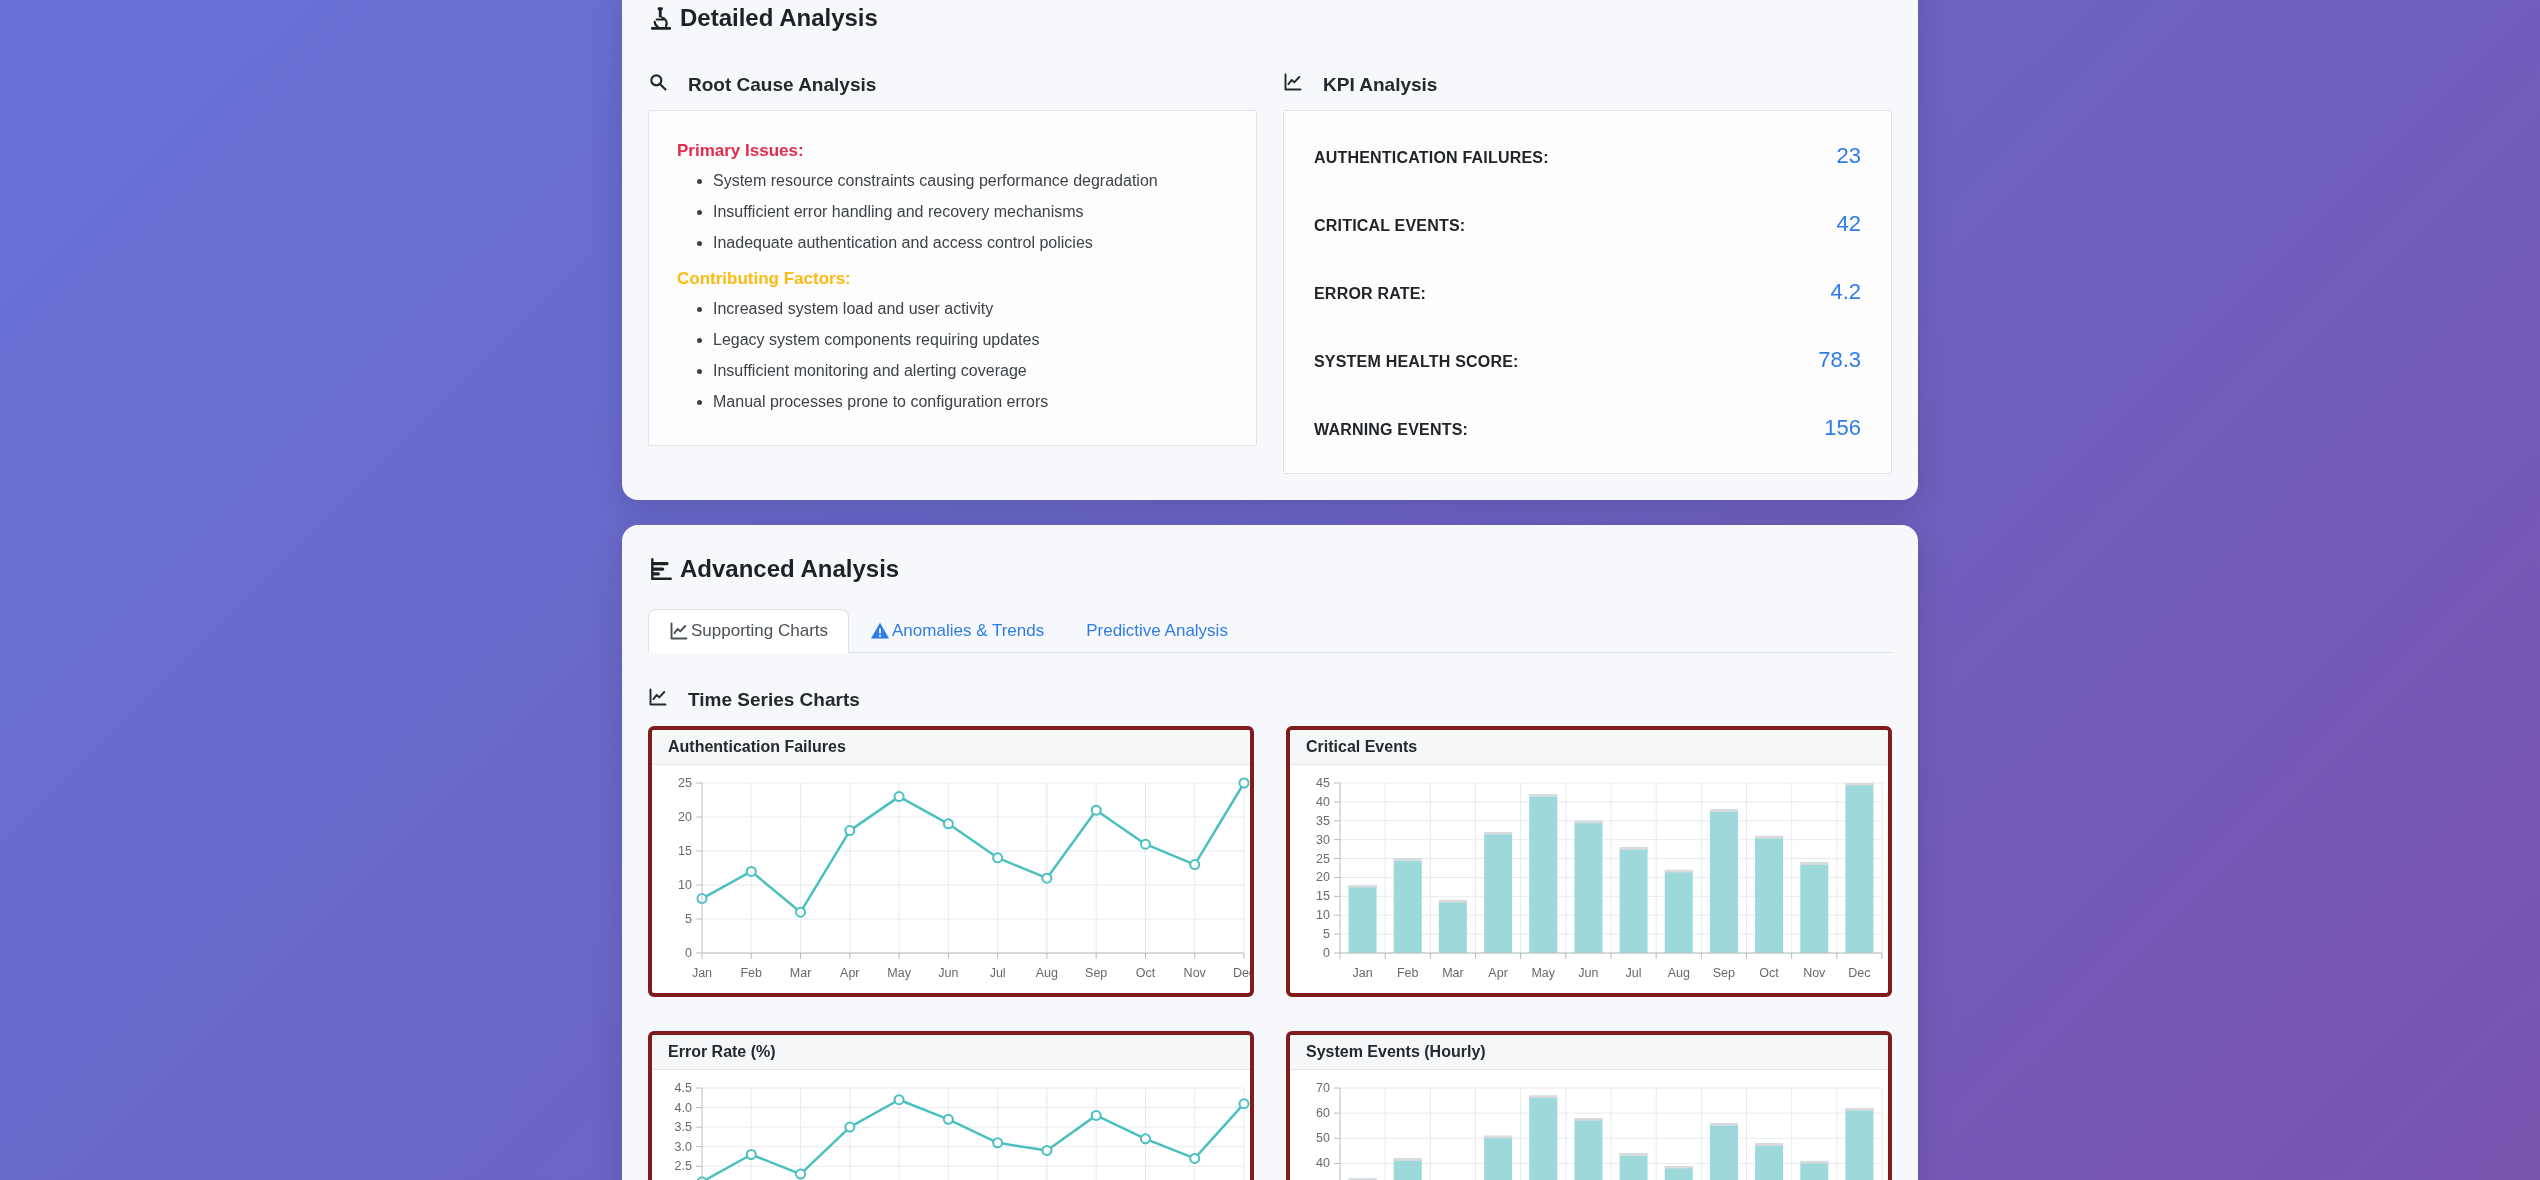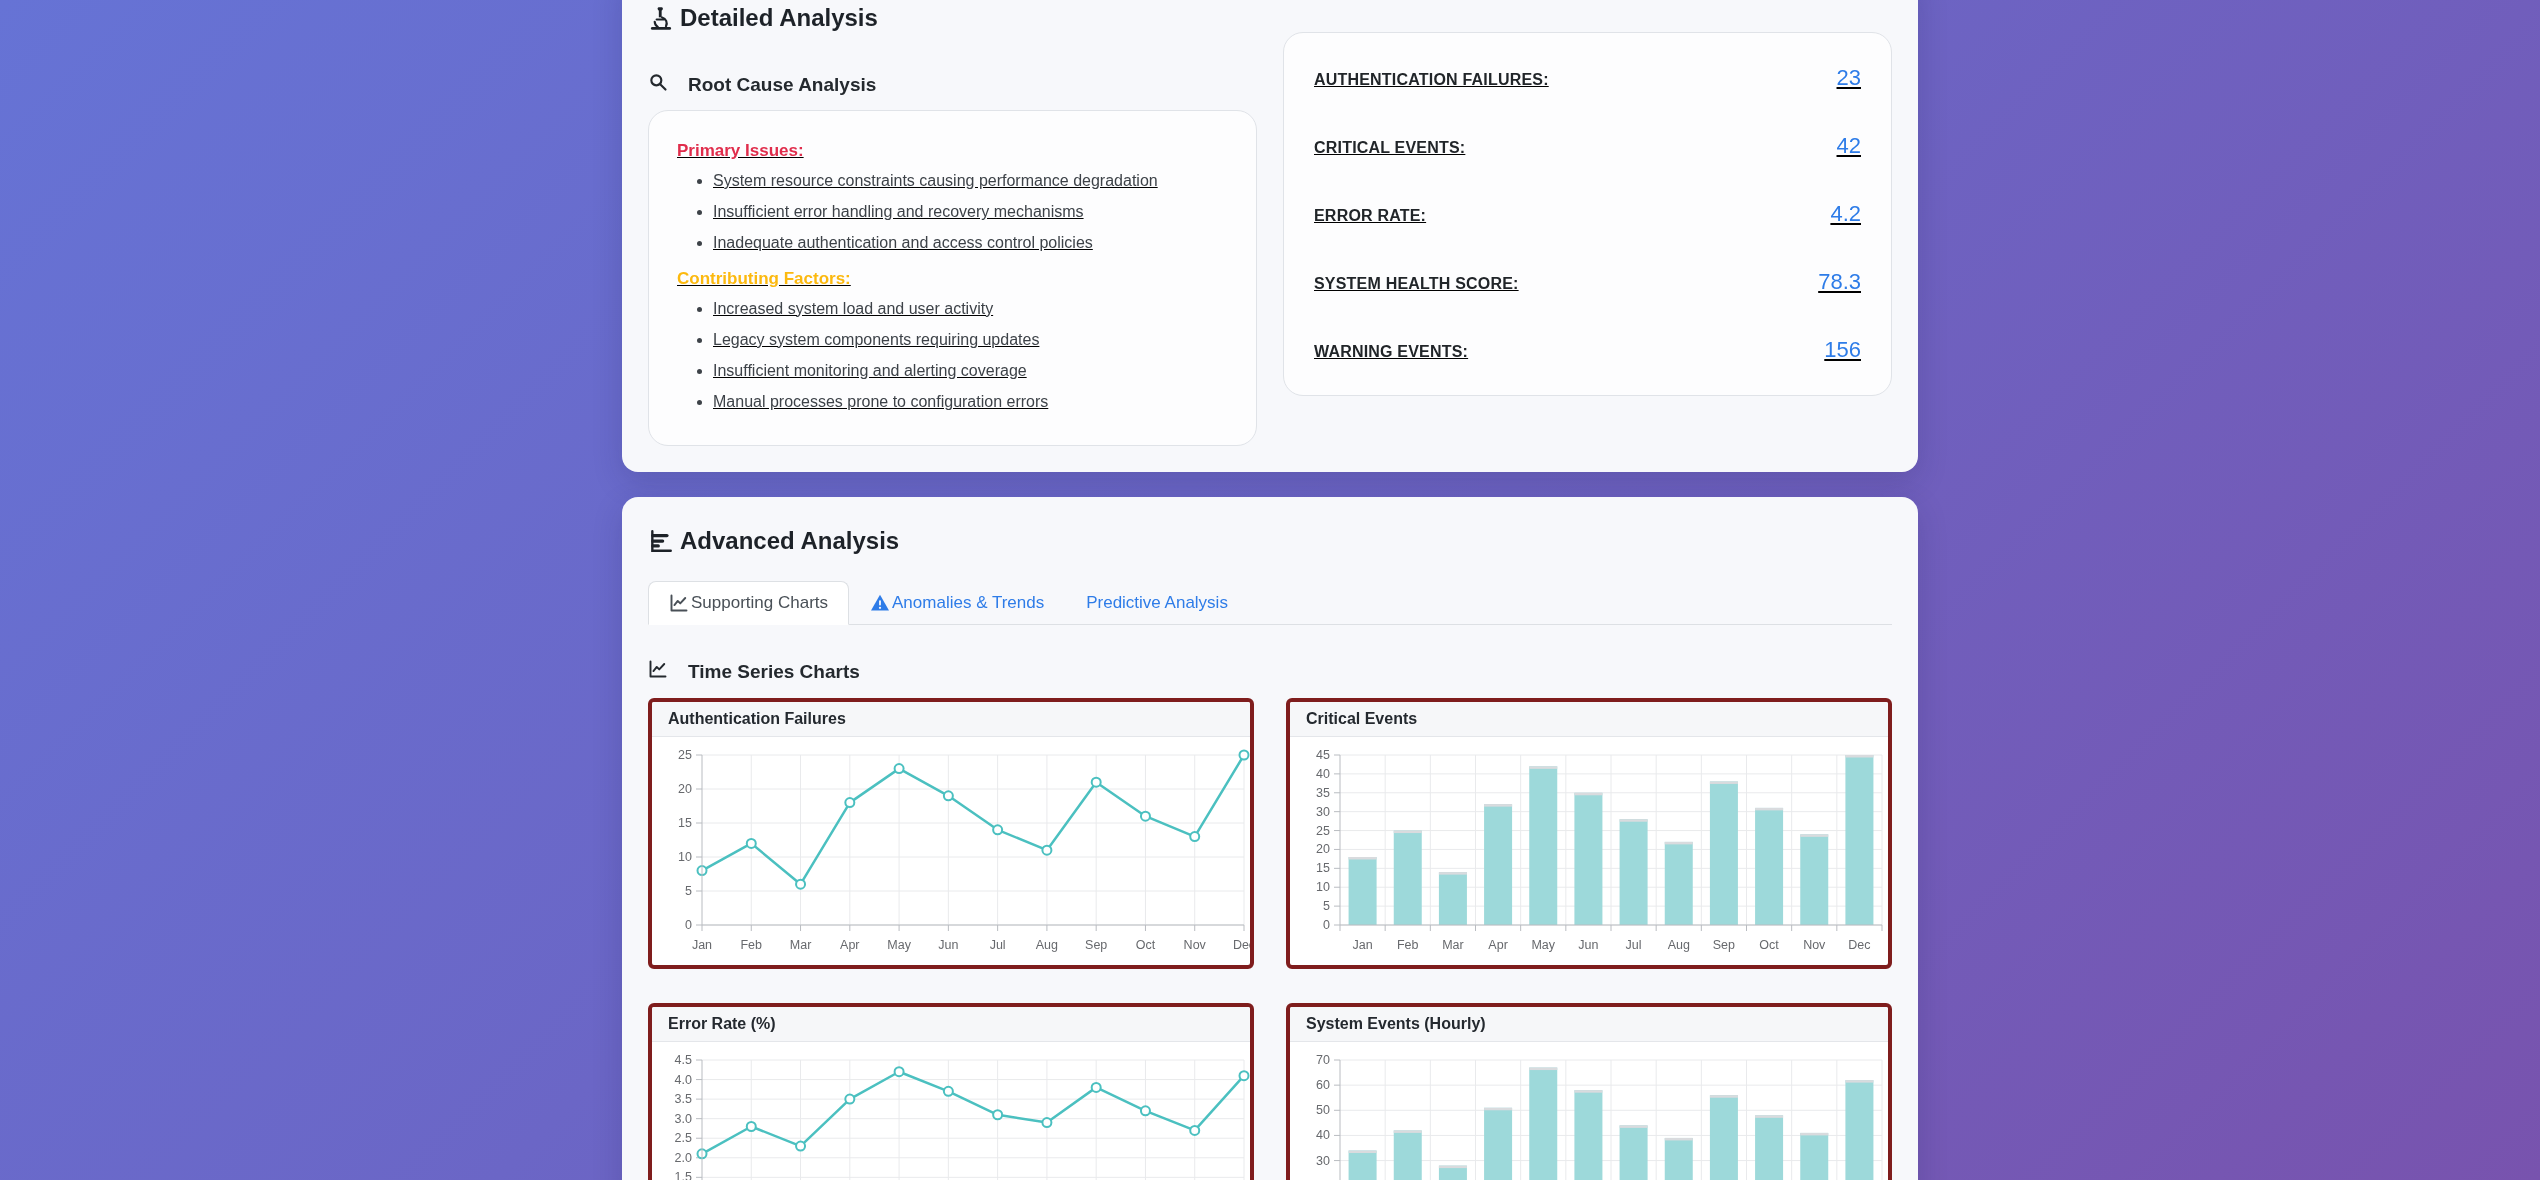--- a/index.html
+++ b/index.html
@@ -15,21 +15,21 @@
     box-shadow:0 10px 30px rgba(30,30,80,.18);
     padding:30px 26px 26px;
   }
   .card-top{margin-top:-26px;border-top-left-radius:0;border-top-right-radius:0;}
   .card-2{margin-top:25px;height:900px;}
   .main-header{display:flex;align-items:center;gap:6px;font-size:24px;font-weight:700;color:#1d2228;}
   .main-header .ico{color:#1d2228;display:flex;}
   .section-title{display:flex;align-items:center;gap:20px;font-size:19px;font-weight:700;color:#24292e;margin:40px 0 13px;}
   .two-col{display:grid;grid-template-columns:1fr 1fr;gap:26px;align-items:start;}
   .col .section-title{margin-top:40px;}
-  .panel{background:#fdfdfe;border:1px solid #e0e3e8;border-radius:20px;text-decoration:underline;}
+  .panel{background:#fdfdfe;border:1px solid #e0e3e8;border-radius:2px;}
   .root-panel{padding:16px 28px 24px;}
   .issues-heading{font-size:17px;font-weight:700;margin:14px 0 8px;}
   .issues-heading.red{color:#e02d4c;}
   .issues-heading.amber{color:#fcb90f;}
   .issues-list{margin:0 0 6px;padding-left:36px;font-size:16px;color:#3d4248;}
   .issues-list li{margin:8px 0;line-height:1.45;}
   .kpi-panel{padding:32px 30px;display:grid;grid-template-columns:1fr;column-gap:60px;row-gap:42px;align-content:start;}
   .kpi-item{display:flex;justify-content:space-between;align-items:baseline;gap:12px;}
   .kpi-label{font-weight:700;font-size:16px;color:#212529;letter-spacing:.2px;white-space:nowrap;}
   .kpi-value{font-size:22px;color:#2e7ce8;}
@@ -87,20 +87,29 @@
           <ul class="issues-list">
               <li>Increased system load and user activity</li>
               <li>Legacy system components requiring updates</li>
               <li>Insufficient monitoring and alerting coverage</li>
               <li>Manual processes prone to configuration errors</li>
             </ul>
         </div>
       </div>
 
       <div class="col">
+        <div class="section-title">
+          <span class="ico">
+            <svg width="20" height="20" viewBox="0 0 24 24" fill="none" stroke="currentColor" stroke-width="2.3" stroke-linecap="round" stroke-linejoin="round">
+              <path d="M3 3v18h18"></path>
+              <polyline points="6.5,14.5 10.5,9.5 13.5,12.5 19.5,6"></polyline>
+            </svg>
+          </span>
+          <span>KPI Analysis</span>
+        </div>
         <div class="panel kpi-panel">
             <div class="kpi-item">
               <span class="kpi-label">AUTHENTICATION FAILURES:</span>
               <span class="kpi-value">23</span>
             </div>
             <div class="kpi-item">
               <span class="kpi-label">CRITICAL EVENTS:</span>
               <span class="kpi-value">42</span>
             </div>
             <div class="kpi-item">

